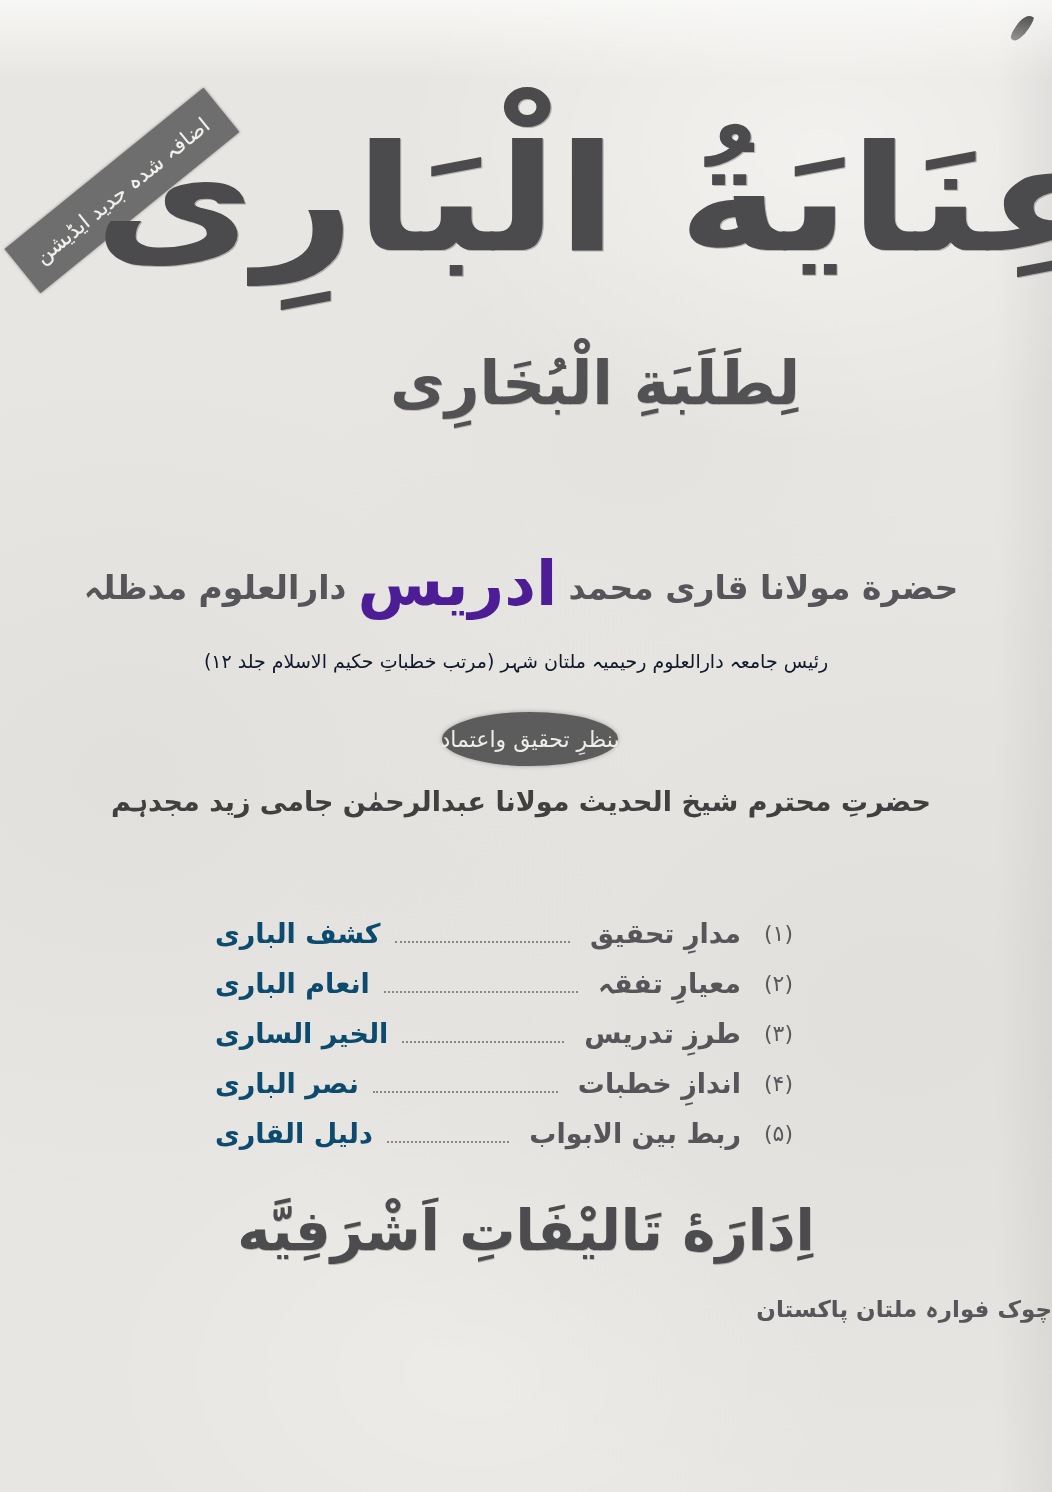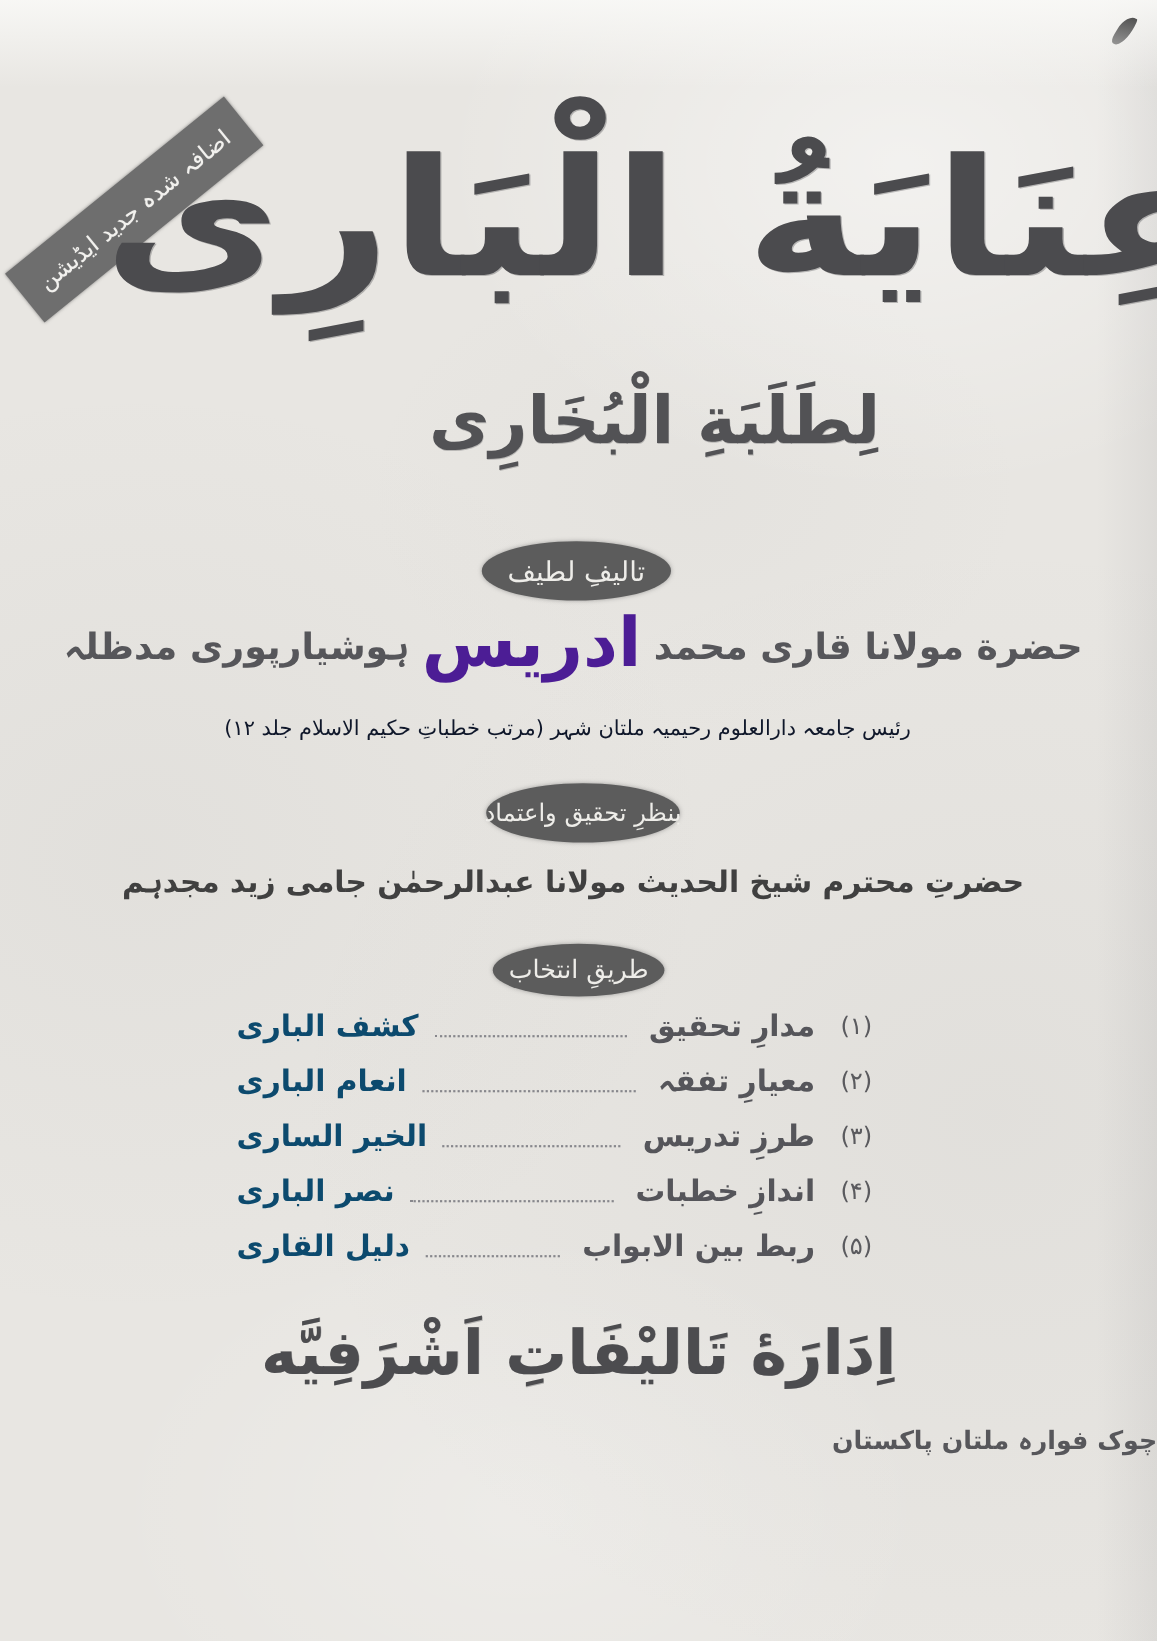--- a/index.html
+++ b/index.html
@@ -116,41 +116,35 @@
   <div class="curl"></div>
 
   <div class="ribbon">
     <span>اضافہ شدہ جدید ایڈیشن</span>
   </div>
 
   <h1 class="title">عِنَايَةُ الْبَارِی</h1>
 
   <h2 class="subtitle">لِطَلَبَةِ الْبُخَارِی</h2>
 
-  <div class="badge badge-talif">
-    <span>تاليفِ لطيف</span>
-  </div>
 
   <div class="author">
     <span class="pre">حضرة مولانا قاری محمد</span>
     <span class="big">ادريس</span>
-    <span class="suf">ہوشيارپوری مدظلہ</span>
+    <span class="suf">دارالعلوم مدظلہ</span>
   </div>
 
   <div class="credential">رئيس جامعہ دارالعلوم رحيميہ ملتان شہر (مرتب خطباتِ حکيم الاسلام جلد ۱۲)</div>
 
   <div class="badge badge-review">
     <span>بنظرِ تحقيق واعتماد</span>
   </div>
 
   <div class="reviewer">حضرتِ محترم شيخ الحديث مولانا عبدالرحمٰن جامی زيد مجدہم</div>
 
-  <div class="badge badge-selection">
-    <span>طريقِ انتخاب</span>
-  </div>
 
   <div class="list">
     <div class="row">
       <span class="num">(۱)</span>
       <span class="term">مدارِ تحقيق</span>
       <span class="leader"></span>
       <span class="source">کشف الباری</span>
     </div>
     <div class="row">
       <span class="num">(۲)</span>

